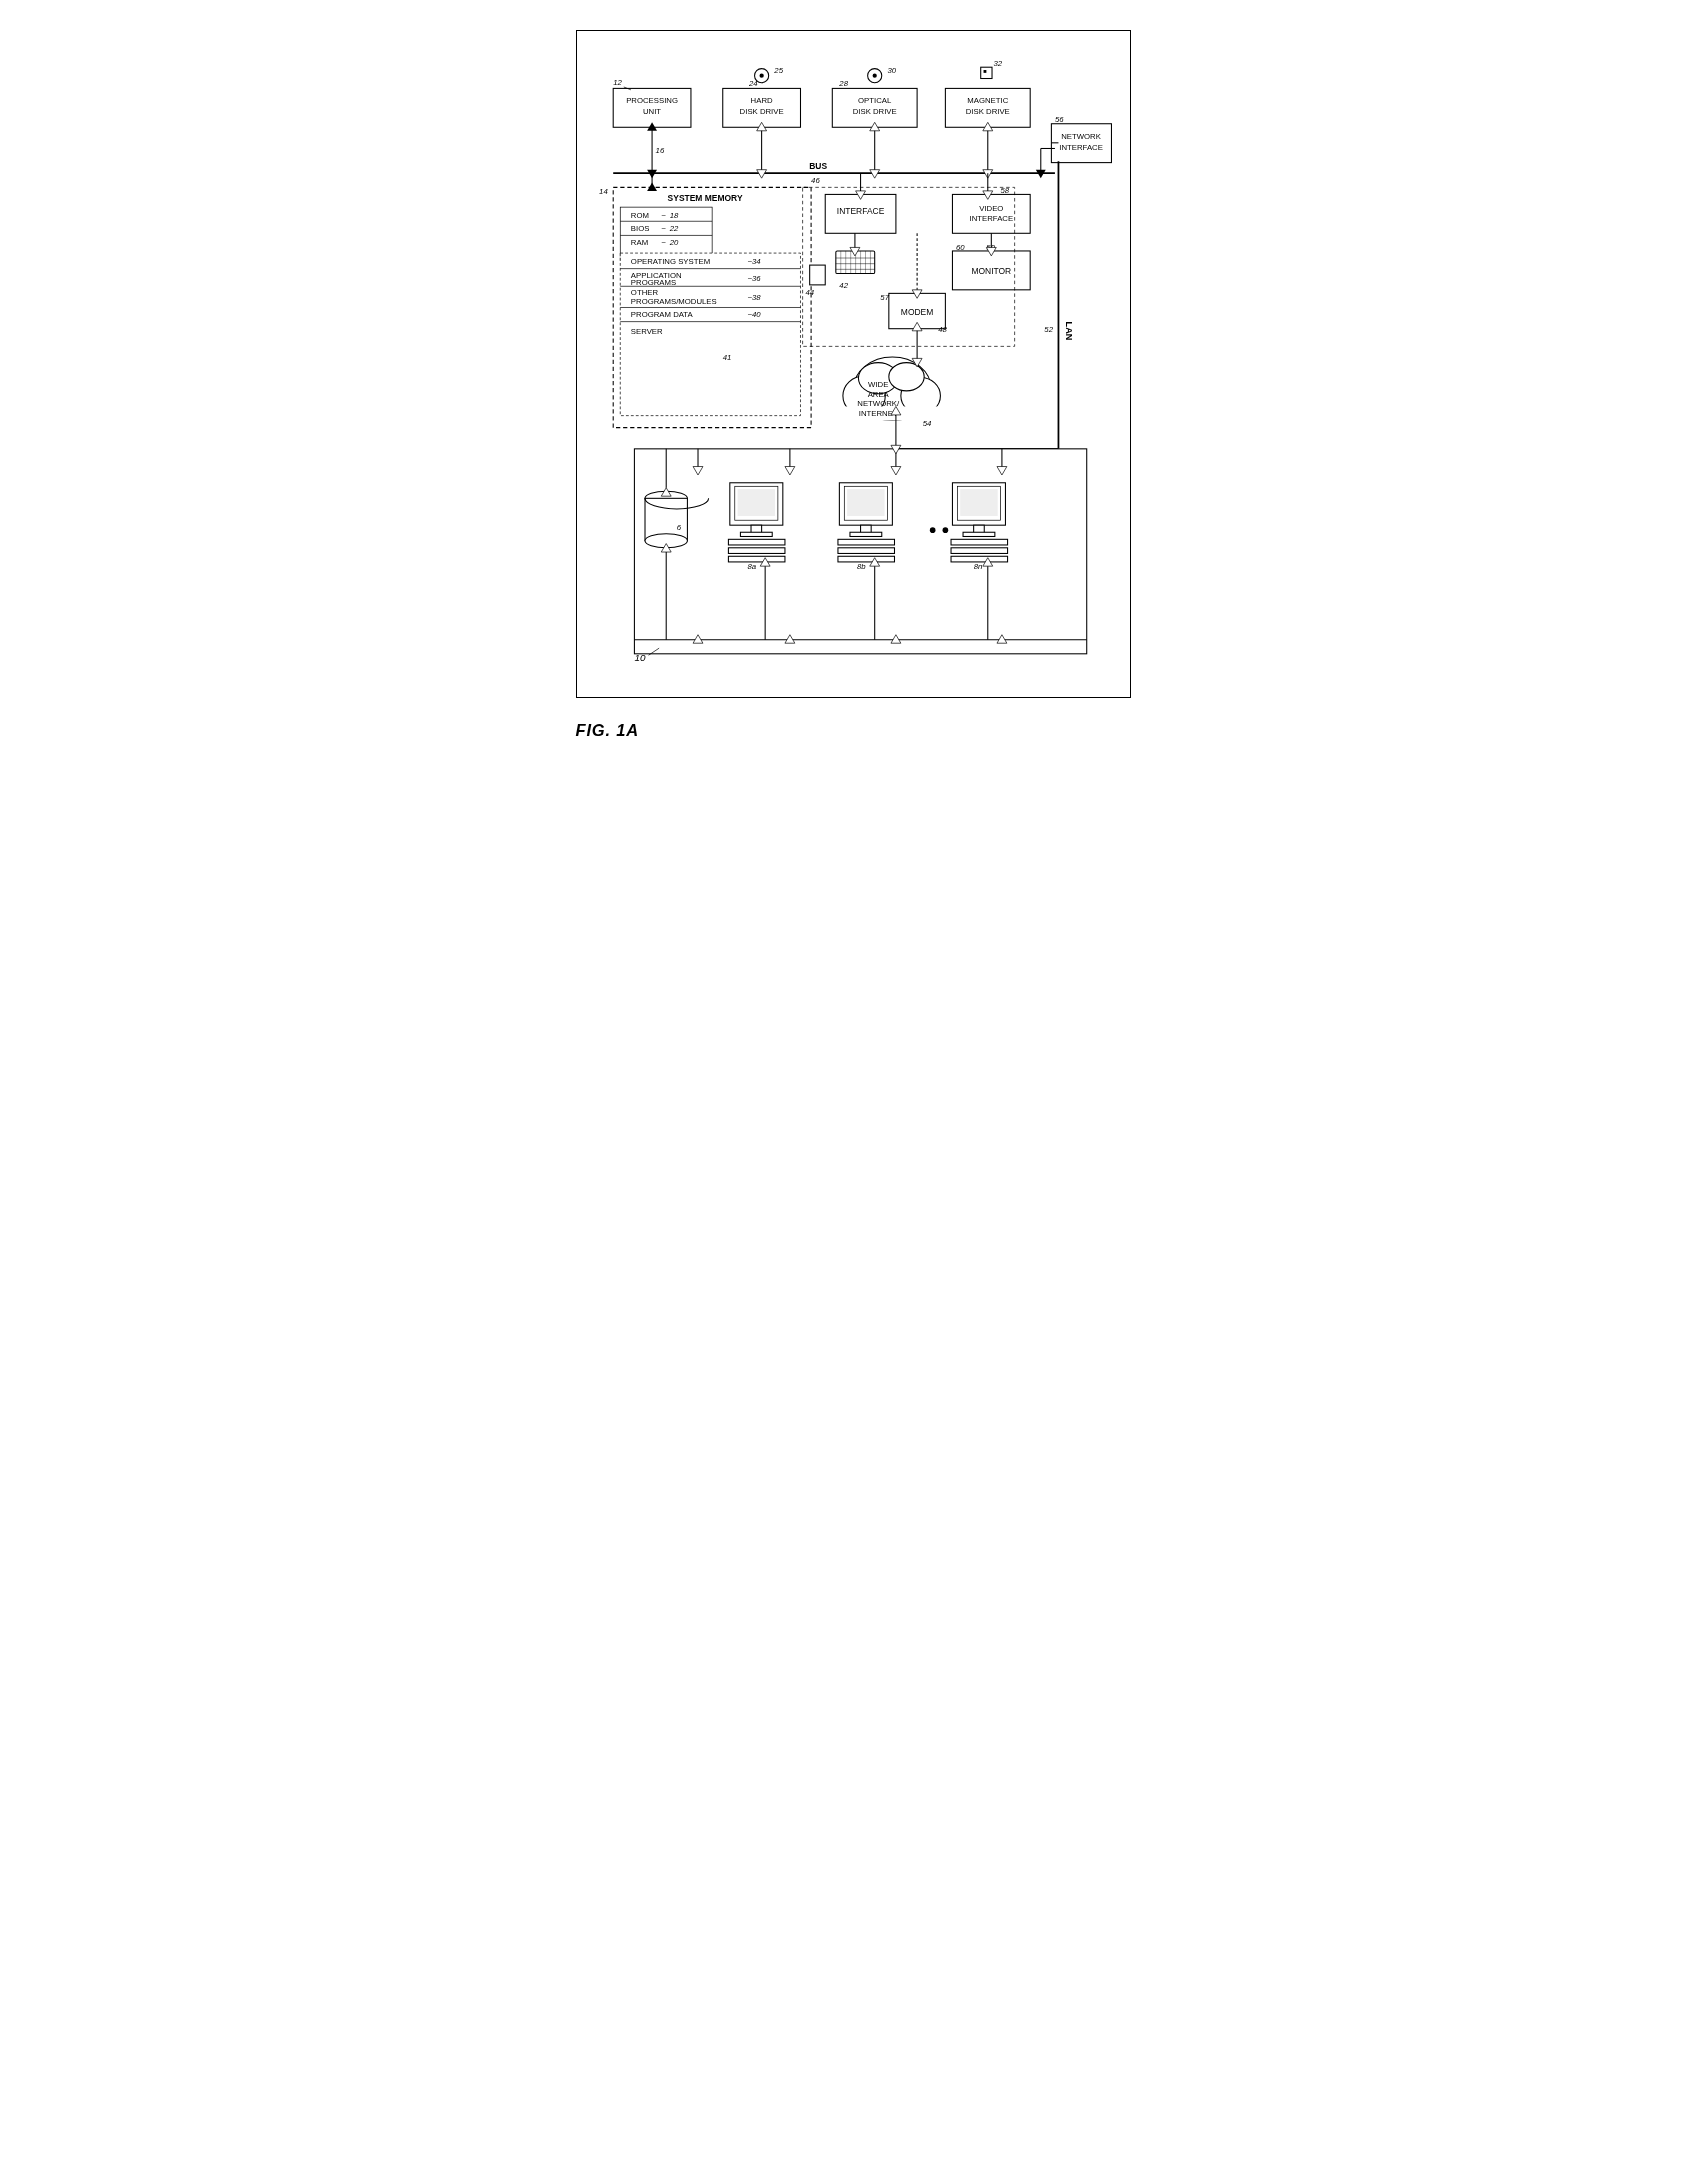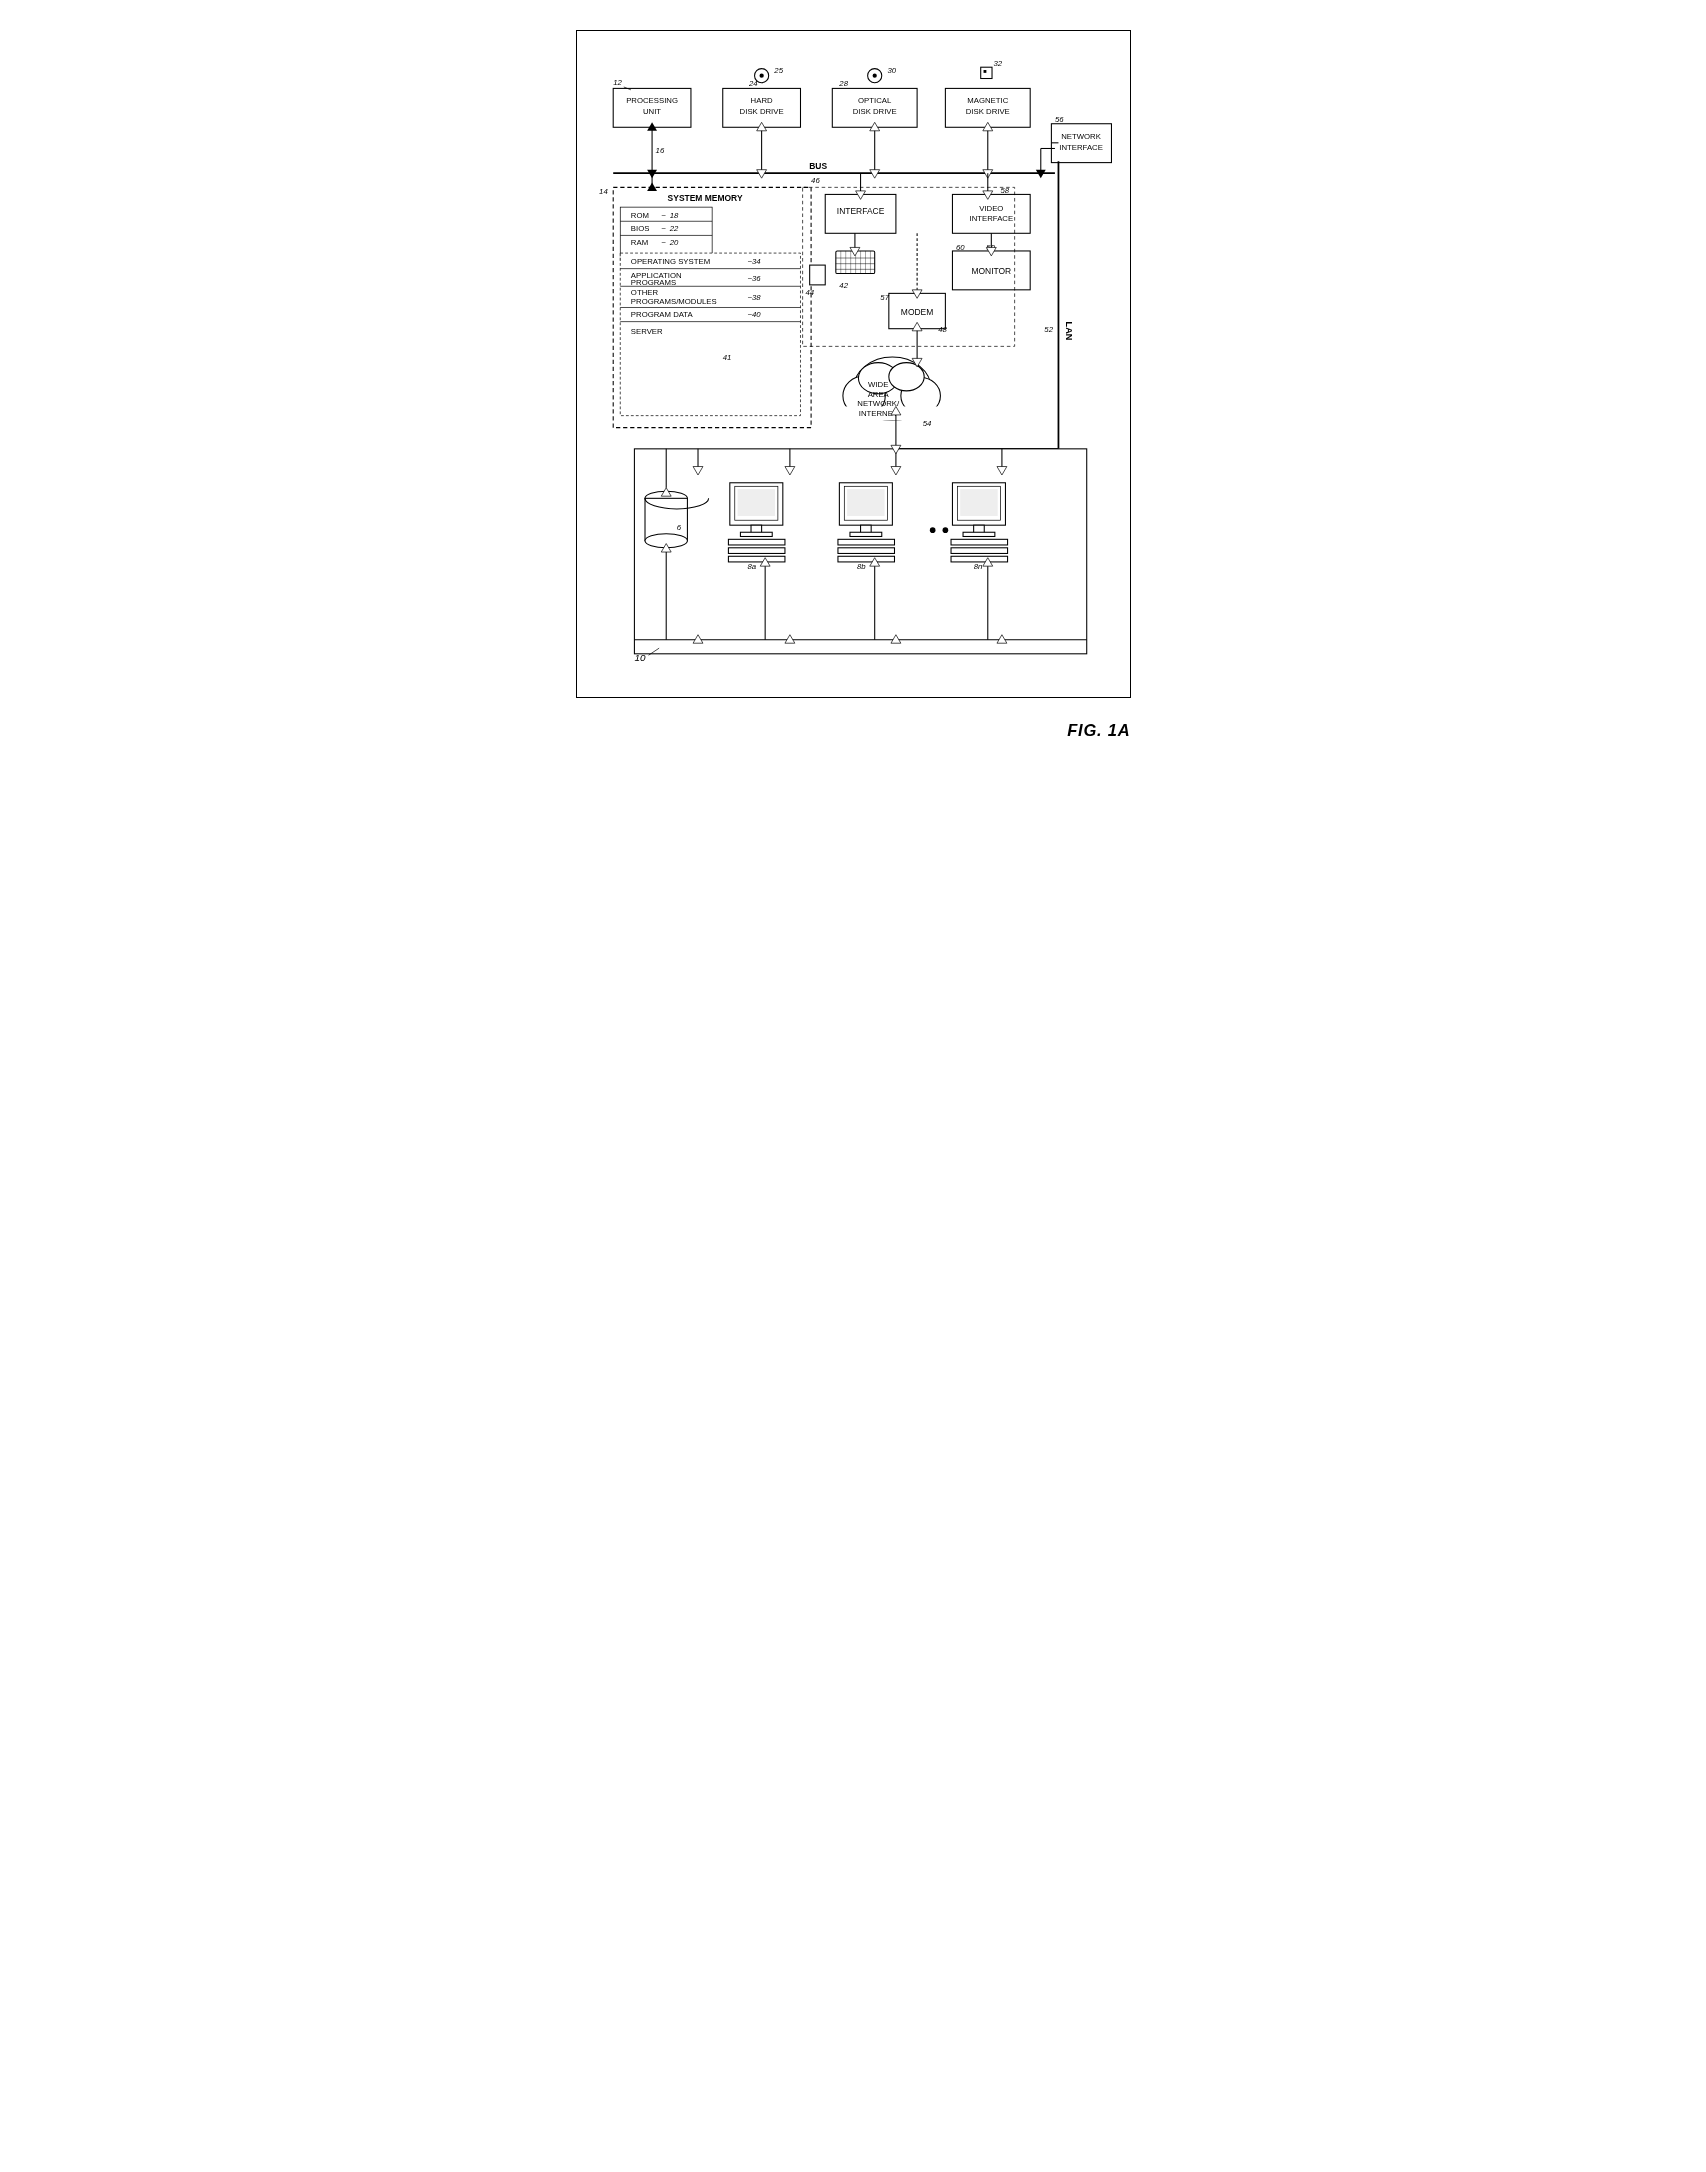--- a/index.html
+++ b/index.html
@@ -23,21 +23,21 @@
       position: relative;
       margin-bottom: 22.5px;
     }
     
     .diagram-svg {
       width: 100%;
       height: auto;
       display: block;
     }
     .fig-label {
-      text-align: right;
+      text-align: left;
       font-size: 16.5px;
       font-style: italic;
       font-weight: bold;
       margin-top: 7.5px;
       letter-spacing: 0.8px;
     }
   </style>
 </head>
 <body>
 

